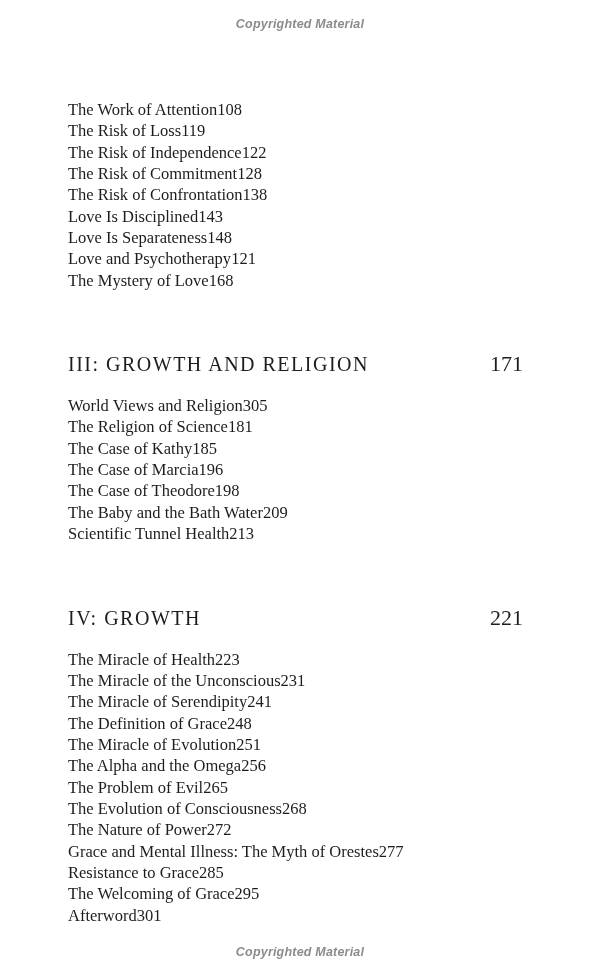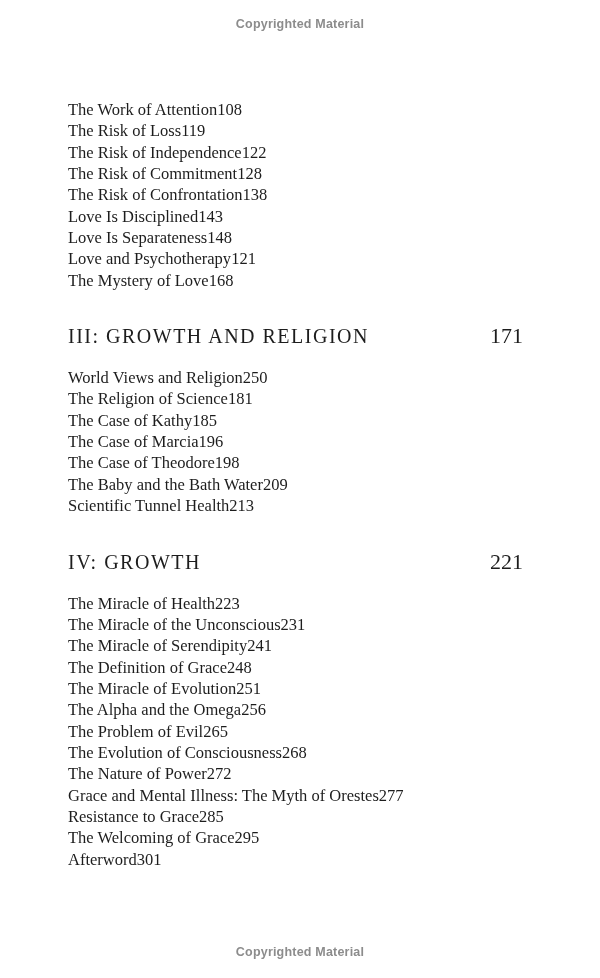--- a/index.html
+++ b/index.html
@@ -21,20 +21,21 @@
   .copyright-banner {
     position: absolute;
     left: 0;
     width: 100%;
     text-align: center;
     font-family: "Liberation Sans", "DejaVu Sans", sans-serif;
     font-size: 12.5px;
     font-weight: bold;
     color: var(--muted);
     letter-spacing: 0.2px;
+    font-style: italic;
   }
   .copyright-top { top: 17px; }
   .copyright-bottom { top: 945px; }
   .toc {
     position: absolute;
     top: 99px;
     left: 68px;
     width: 455px; 
   }
   .toc-section { }
@@ -43,20 +44,21 @@
     justify-content: space-between;
     align-items: baseline;
     margin-top: 33px;
     margin-bottom: 19px;
     line-height: 24px;
   }
   .toc-heading .heading-label {
     font-size: 20px;
     letter-spacing: 1.5px;
     color: var(--text);
+    margin-top: 28px;
   }
   .toc-heading .heading-page {
     font-size: 22px;
     color: var(--text);
   }
   .toc-row {
     display: flex;
     justify-content: flex-start;
     align-items: baseline;
     line-height: 21.35px;
@@ -112,21 +114,21 @@
           <span class="row-page">168</span>
         </div>
       </div>
       <div class="toc-section">
         <div class="toc-heading">
           <span class="heading-label">III: GROWTH AND RELIGION</span>
           <span class="heading-page">171</span>
         </div>
         <div class="toc-row">
           <span class="row-title">World Views and Religion</span>
-          <span class="row-page">250</span>
+          <span class="row-page">305</span>
         </div>
         <div class="toc-row">
           <span class="row-title">The Religion of Science</span>
           <span class="row-page">181</span>
         </div>
         <div class="toc-row">
           <span class="row-title">The Case of Kathy</span>
           <span class="row-page">185</span>
         </div>
         <div class="toc-row">

